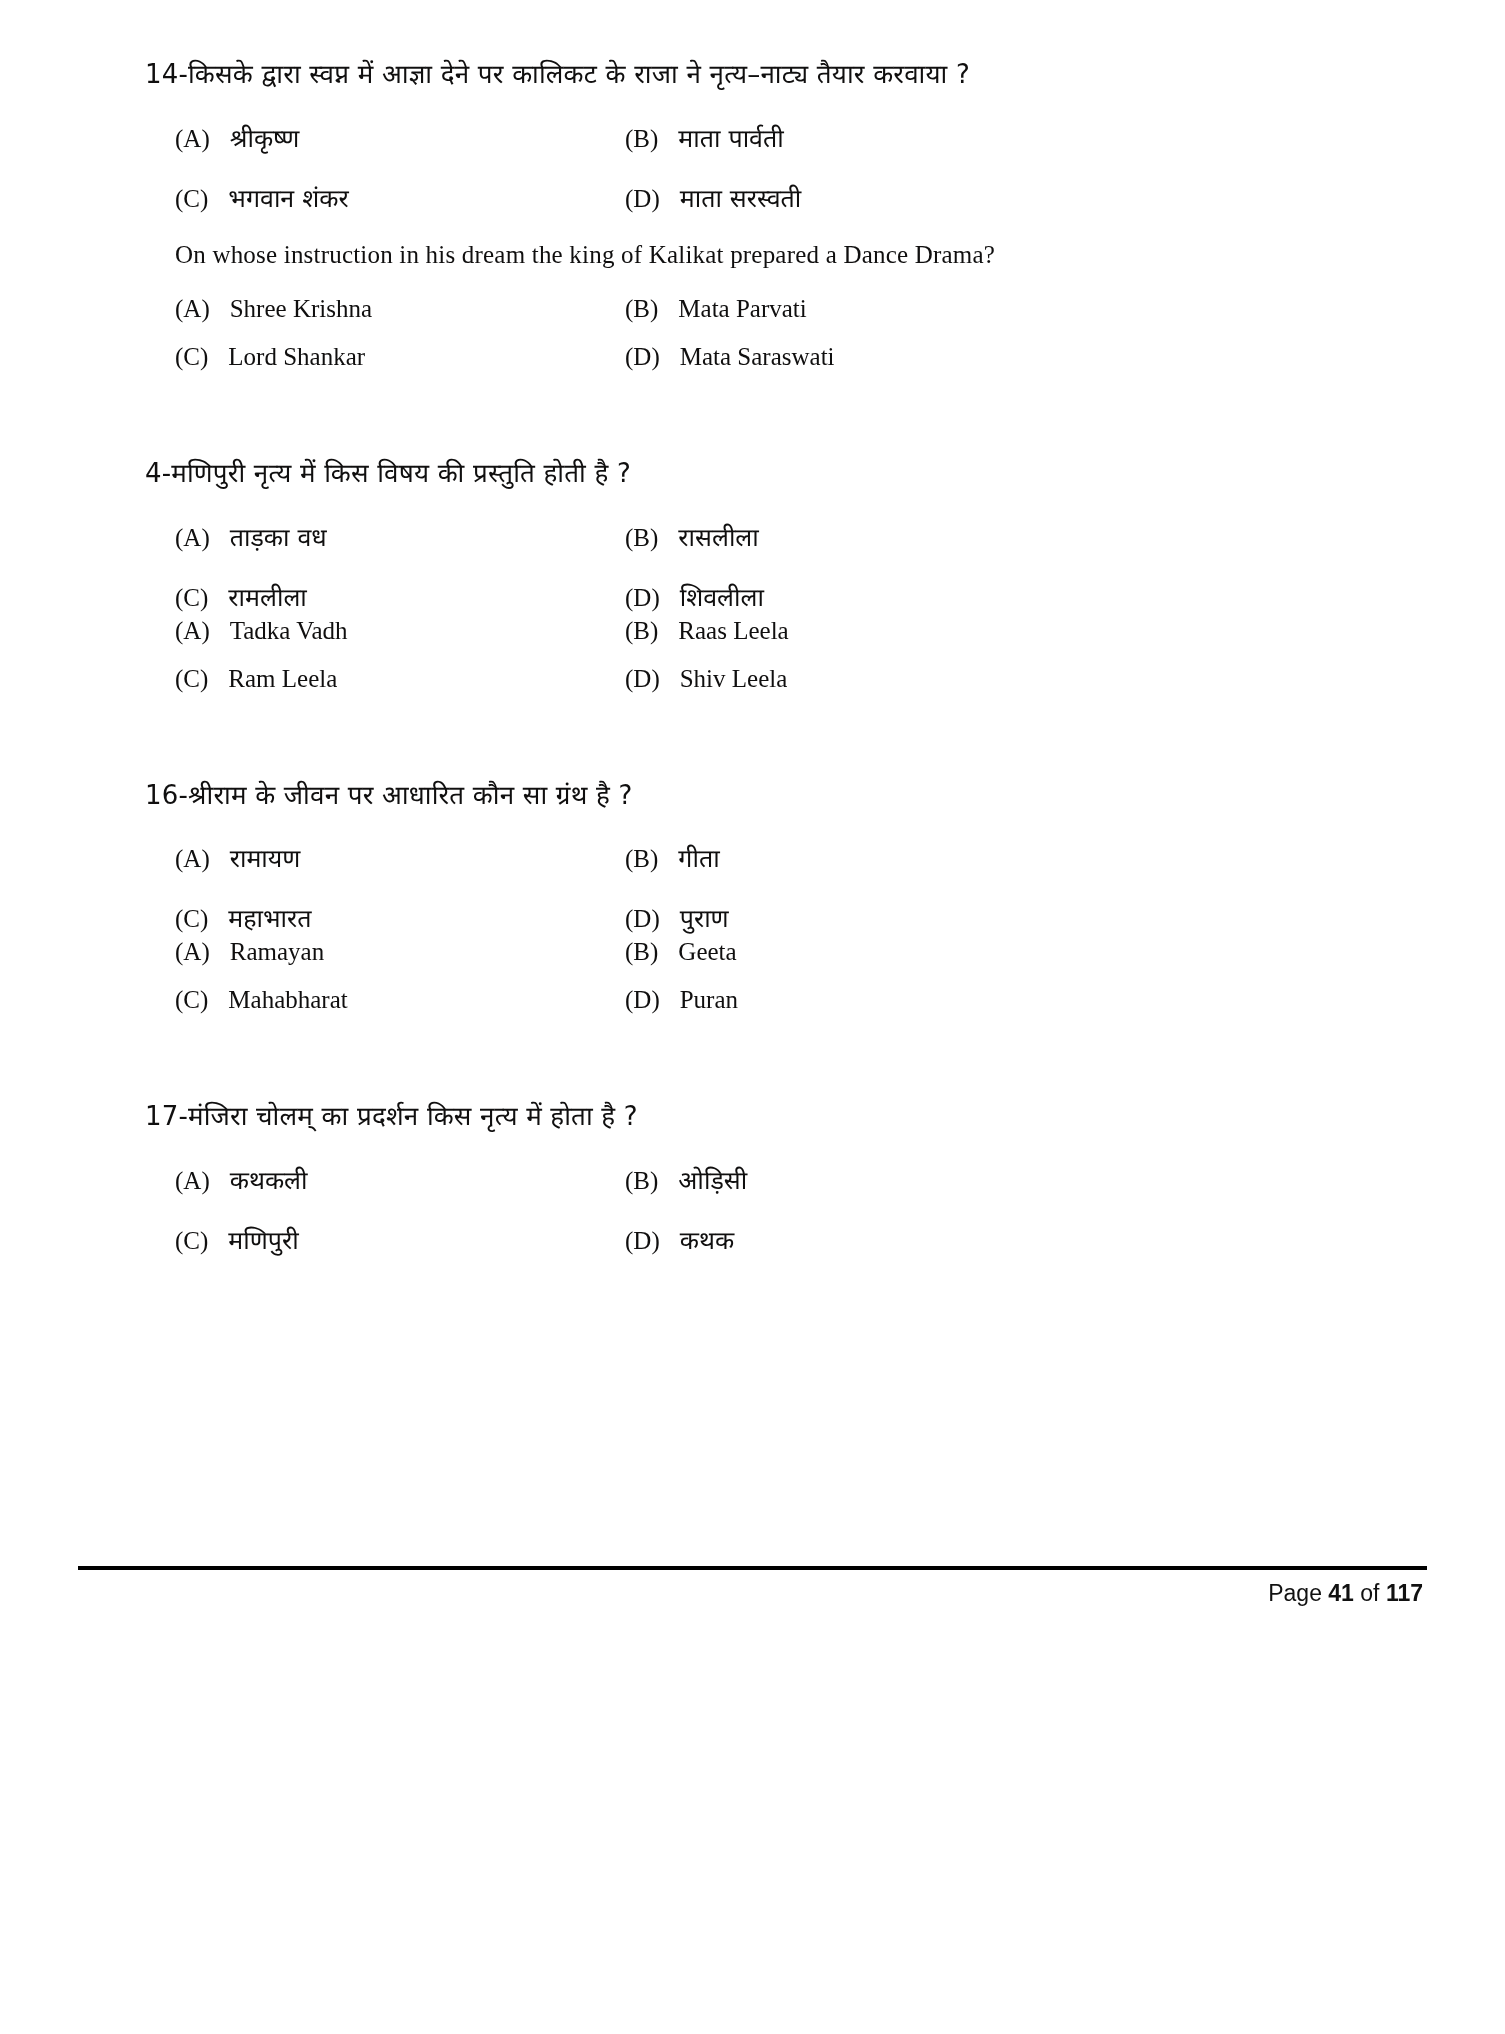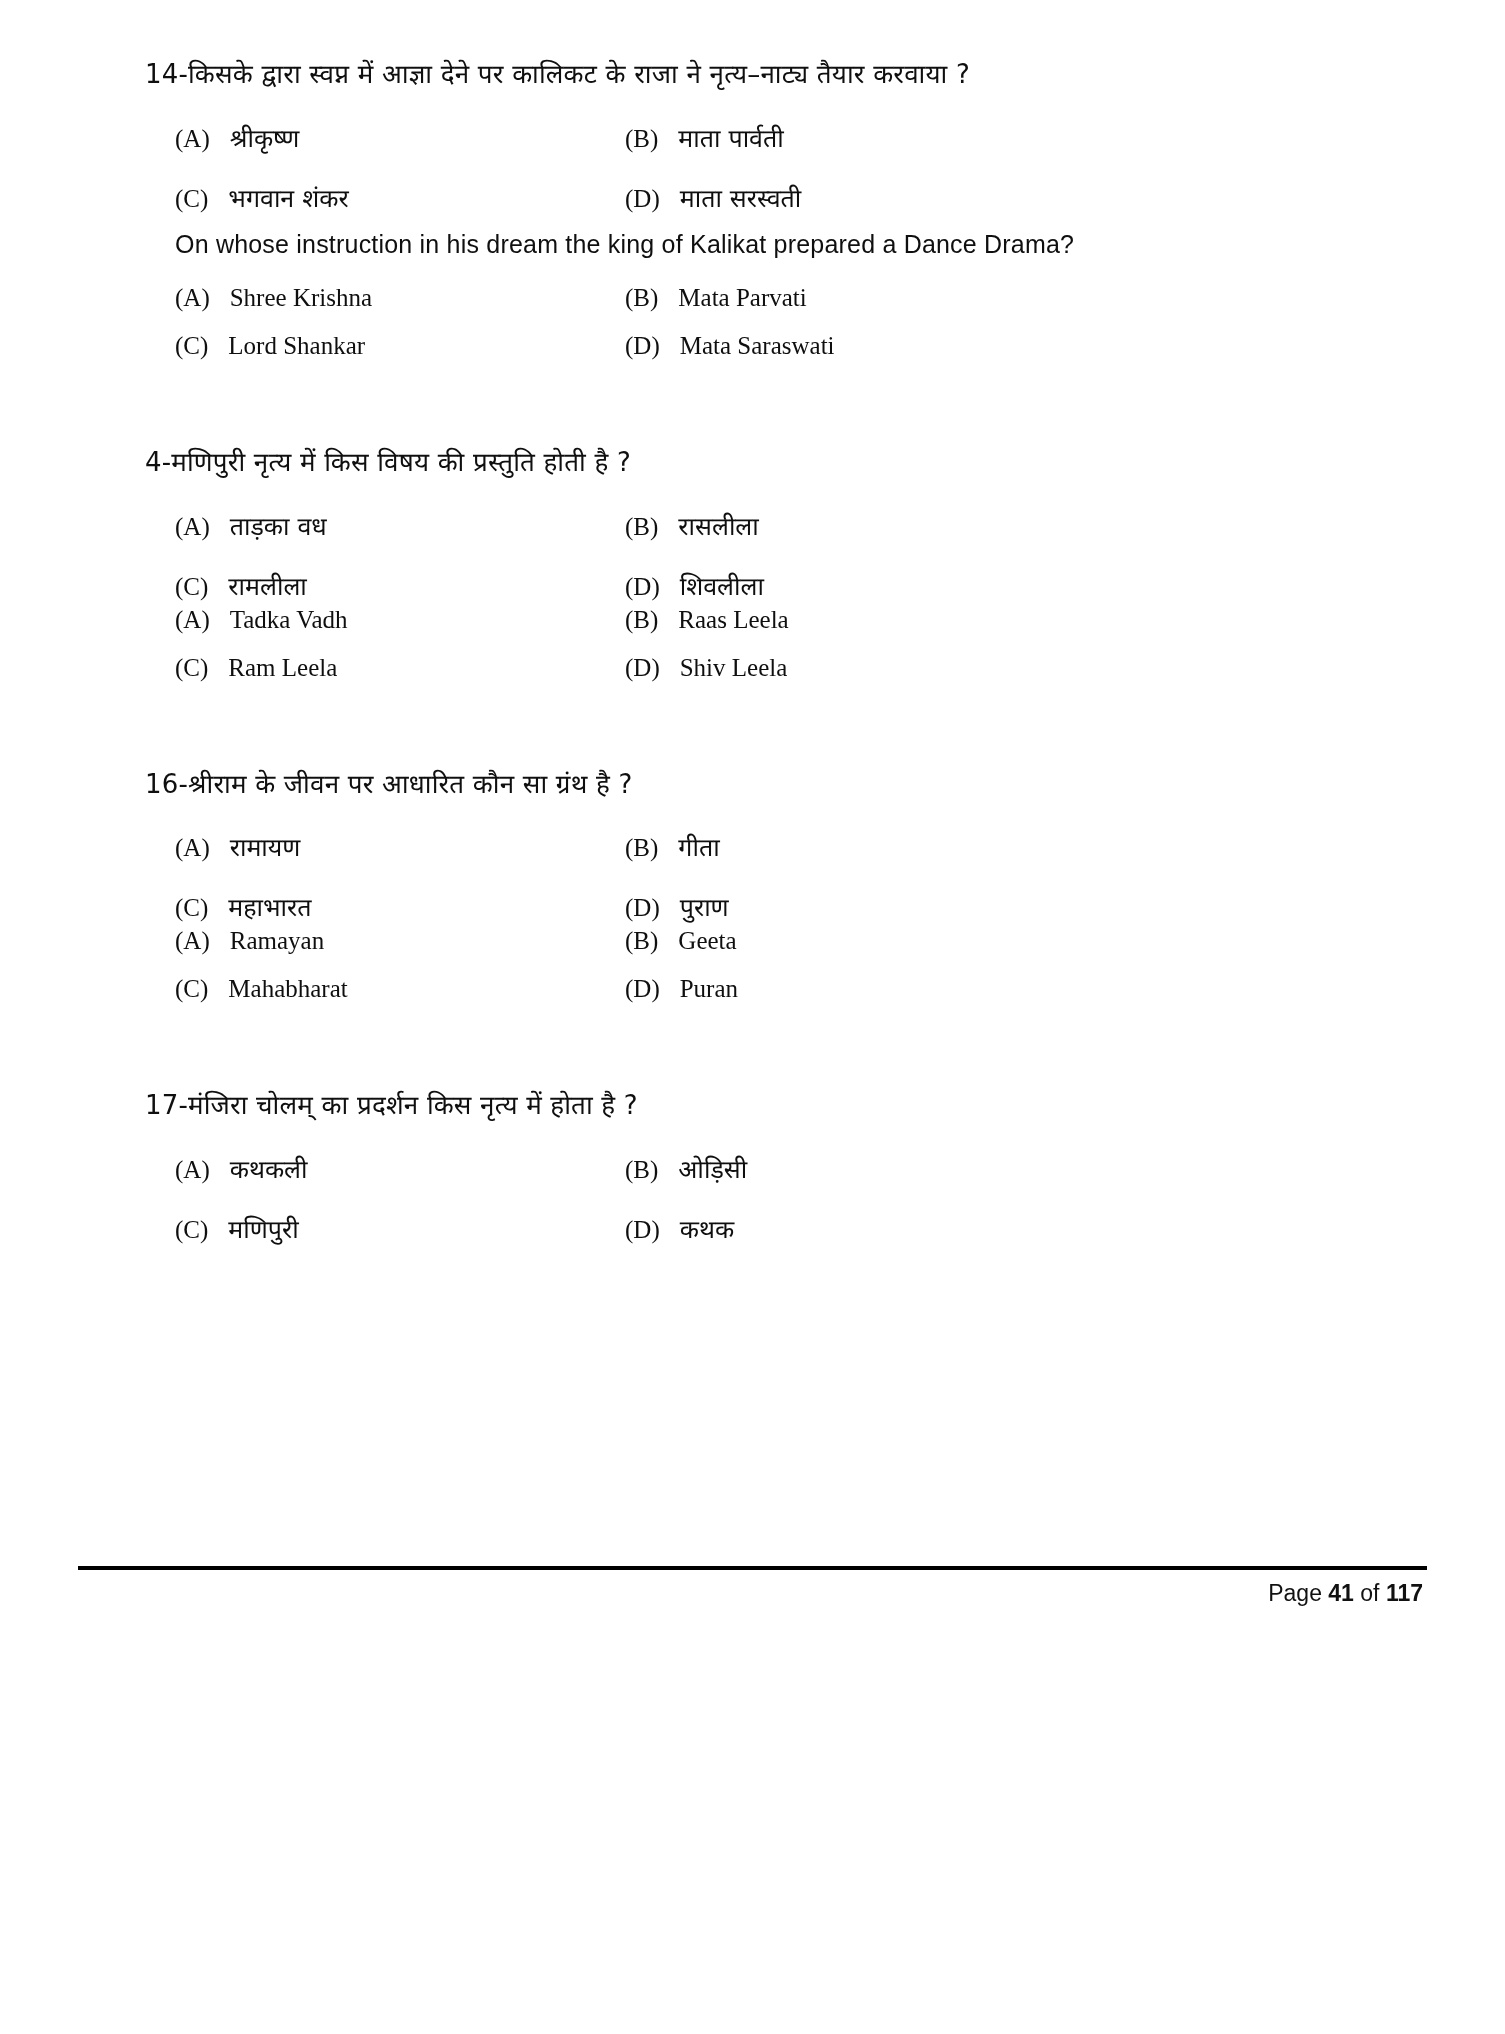--- a/index.html
+++ b/index.html
@@ -37,25 +37,25 @@
     white-space: nowrap;
     margin: 0 0 26px 0;
     color: #100f0f;
   }
   .qstem.hindi {
     font-family: "DejaVu Sans", "Liberation Sans", sans-serif;
     font-size: 26px;
     font-weight: 500;
   }
   .qstem.english {
-    font-family: Liberation Sans, sans-serif;
+    font-family: Liberation Serif, serif;
     font-size: 25px;
     margin-left: 30px;
     margin-bottom: 22px;
-    margin-top: 12px;
+    margin-top: 23px;
   }
 
   .optrow {
     display: flex;
     margin: 0 0 26px 0;
     padding-left: 30px;
   }
   .optrow:last-child { margin-bottom: 0; }
   .opt {
     display: flex;

